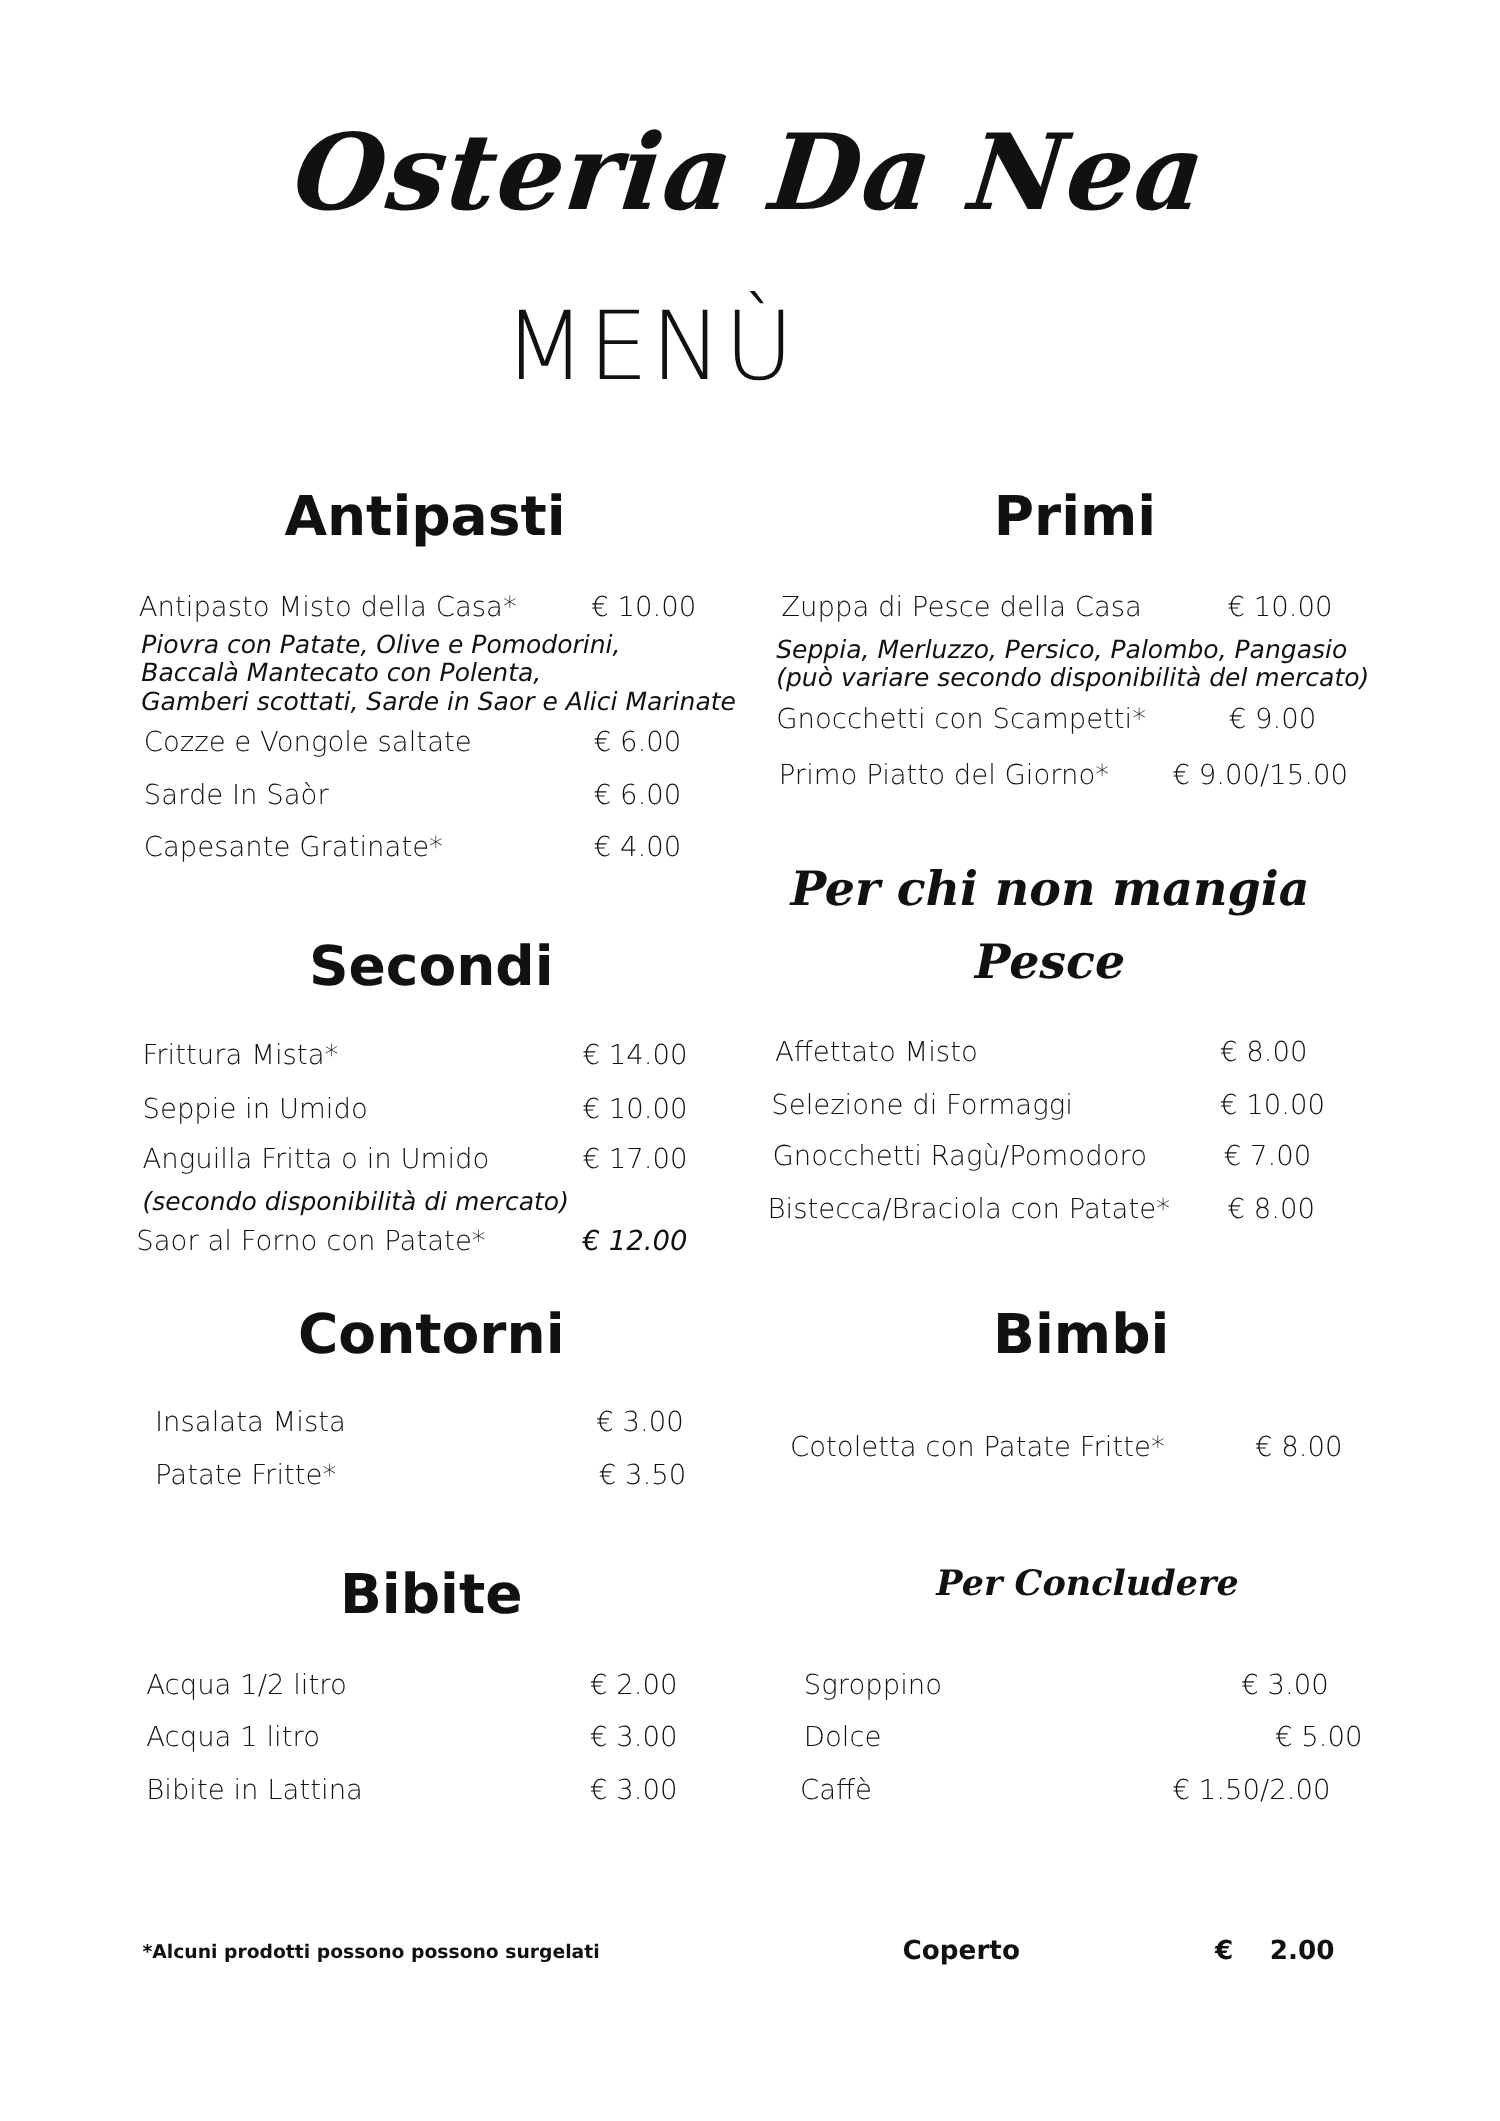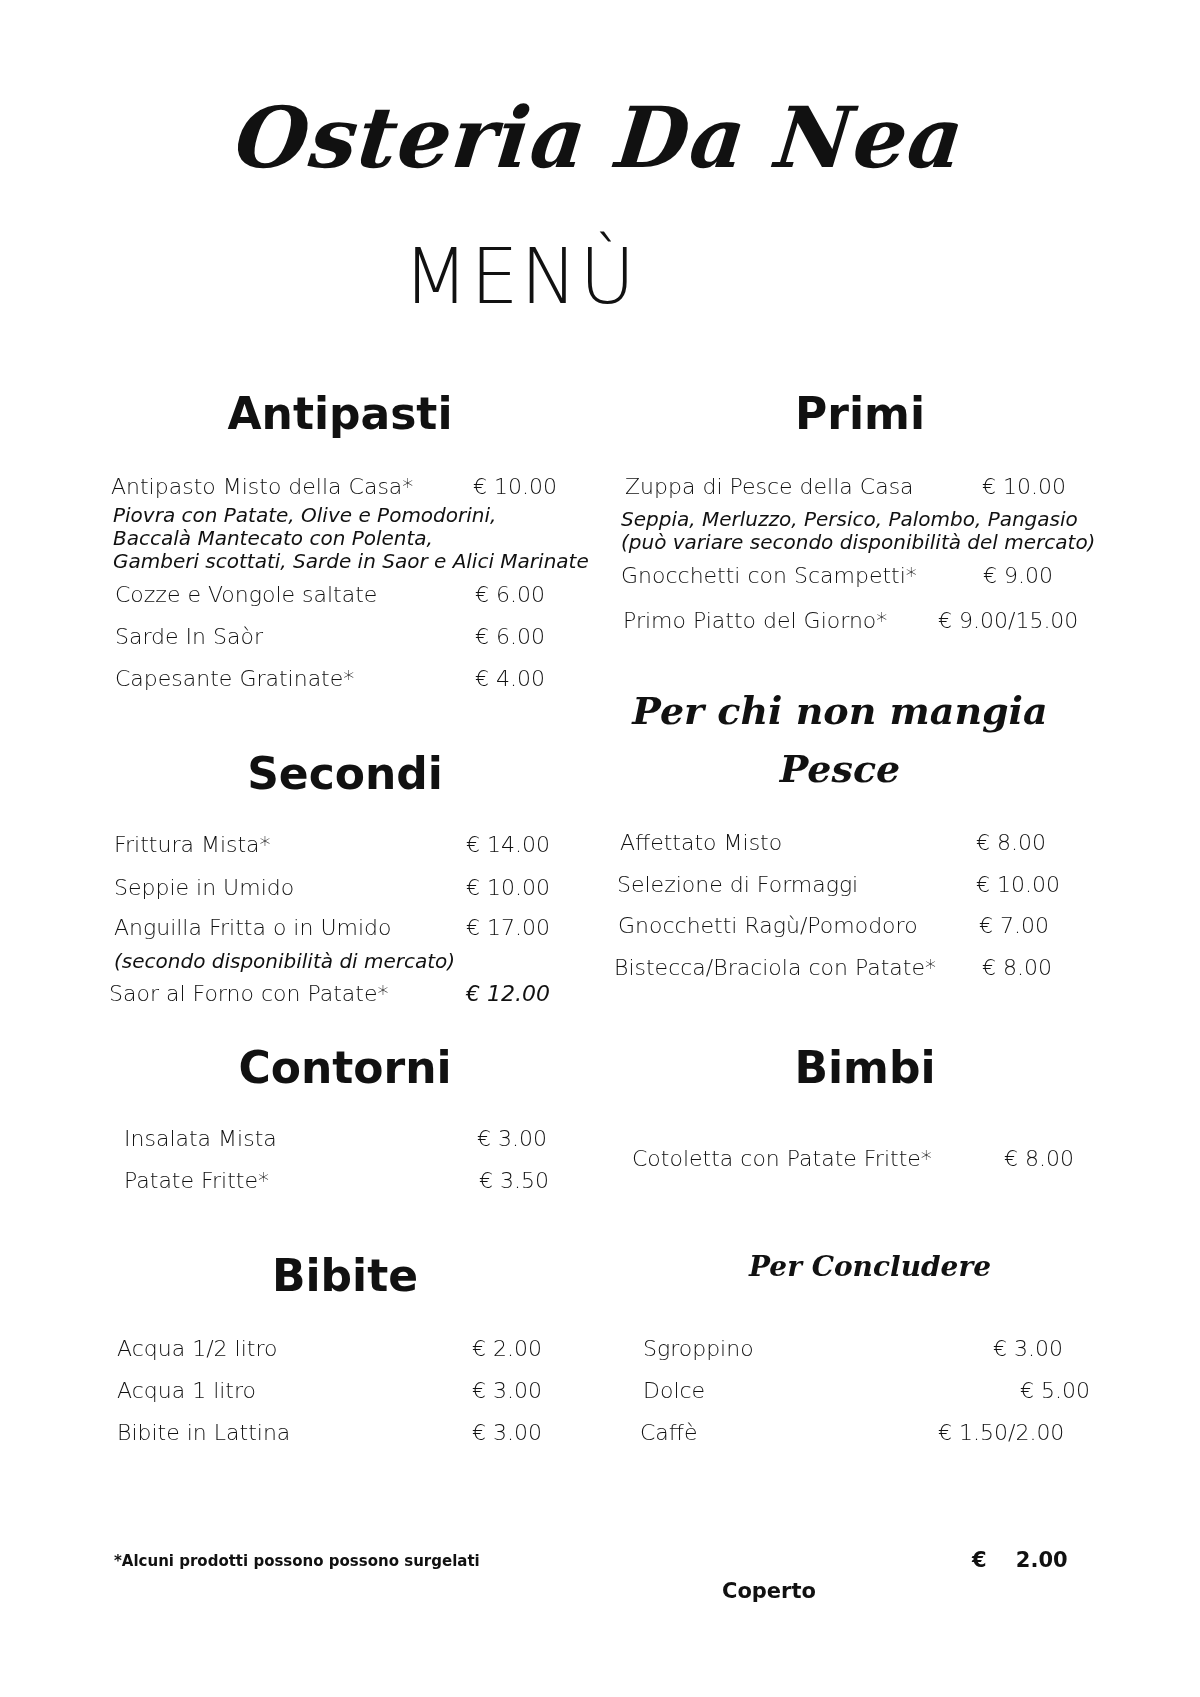--- a/index.html
+++ b/index.html
@@ -138,14 +138,14 @@
 <div class="row" style="left:643px;top:1378px;width:480px;">
   <span class="n">Dolce</span>
   <span class="p" style="left:343px;margin-left:34px;">€   5.00</span>
 </div>
 <div class="row" style="left:640px;top:1420px;width:480px;">
   <span class="n">Caffè</span>
   <span class="p" style="left:298px;">€   1.50/2.00</span>
 </div>
 
 <div class="abs foot" style="left:114px;top:1552px;font-size:15px;">*Alcuni prodotti possono possono surgelati</div>
-<div class="abs foot" style="left:722px;top:1548px;font-size:21px;margin-top:31px;">Coperto</div>
+<div class="abs foot" style="left:722px;top:1548px;font-size:21px;">Coperto</div>
 <div class="abs foot" style="left:972px;top:1548px;font-size:21px;white-space:pre;">€    2.00</div>
 
 </body></html>

